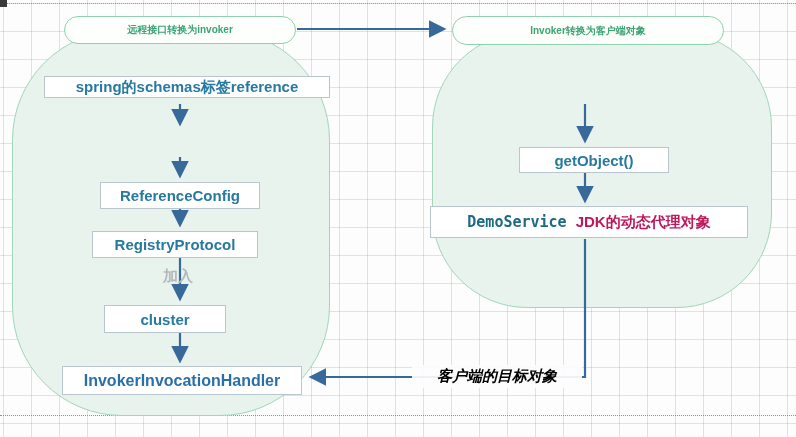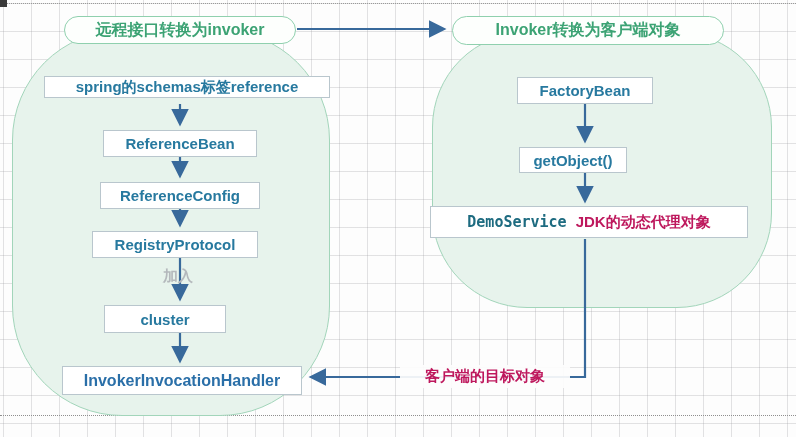--- a/index.html
+++ b/index.html
@@ -17,38 +17,39 @@
   .blob{
     position:absolute;background:#e7f3ec;border:1.5px solid #a2d5ba;
     box-sizing:border-box;
   }
   .blob.left{left:12px;top:30px;width:318px;height:386px;border-radius:110px;}
   .blob.right{left:432px;top:32px;width:340px;height:276px;border-radius:95px;}
   #edges{position:absolute;left:0;top:0;z-index:2;pointer-events:none;}
   .capsule{
     position:absolute;z-index:3;background:#fdfffd;border:1.5px solid #8fd0ae;
     border-radius:999px;display:flex;align-items:center;justify-content:center;
-    color:#3ca374;font-weight:bold;font-size:16px;box-sizing:border-box;
+    color:#3ca374;font-weight:bold;font-size:10px;box-sizing:border-box;
   }
   .capsule.left{left:64px;top:16px;width:232px;height:28px;}
   .capsule.right{left:452px;top:16px;width:272px;height:29px;}
   .node{
     position:absolute;z-index:3;background:#ffffff;border:1.5px solid #b9c6cd;
     display:flex;align-items:center;justify-content:center;box-sizing:border-box;
     color:#27799f;font-weight:bold;font-size:15px;white-space:nowrap;
   }
   .node.dark{color:#2a6fa8;}
   .floating-label{
     position:absolute;z-index:3;display:flex;align-items:center;justify-content:center;
     font-size:15px;white-space:nowrap;
   }
   #join-label{left:154px;top:265px;width:48px;height:22px;color:#b4b8bc;font-weight:bold;}
   #target-label{
-    left:400px;top:365px;width:170px;height:23px;color:#be185d;font-weight:bold;
+    left:412px;top:365px;width:170px;height:23px;color:#000000;font-weight:bold;
     background:rgba(253,253,253,.92);
+    font-style:italic;
   }
   .mono{font-family:"DejaVu Sans Mono", monospace;color:#1d6b80;}
   .demo-rest{color:#be185d;margin-left:9px;}
 </style>
 </head>
 <body>
 
 <div id="stage">
 
   <div class="hrule" style="top:3px"></div>
@@ -80,45 +81,39 @@
   <div class="capsule left">
     <span>远程接口转换为invoker</span>
   </div>
   <div class="capsule right">
     <span>Invoker转换为客户端对象</span>
   </div>
 
   <div class="node" style="left:44px;top:76px;width:286px;height:22px;">
     <span>spring的schemas标签reference</span>
   </div>
-  <div class="node" style="left:103px;top:130px;width:154px;height:27px;">
-    <span>ReferenceBean</span>
-  </div>
   <div class="node" style="left:100px;top:182px;width:160px;height:27px;">
     <span>ReferenceConfig</span>
   </div>
   <div class="node" style="left:92px;top:231px;width:166px;height:27px;">
     <span>RegistryProtocol</span>
   </div>
 
   <div id="join-label" class="floating-label">
     <span>加入</span>
   </div>
 
   <div class="node" style="left:104px;top:305px;width:122px;height:28px;">
     <span>cluster</span>
   </div>
   <div class="node dark" style="left:62px;top:366px;width:240px;height:29px;font-size:16px;">
     <span>InvokerInvocationHandler</span>
   </div>
 
-  <div class="node" style="left:517px;top:77px;width:136px;height:27px;">
-    <span>FactoryBean</span>
-  </div>
-  <div class="node" style="left:519px;top:147px;width:108px;height:26px;">
+  <div class="node" style="left:519px;top:147px;width:150px;height:26px;">
     <span>getObject()</span>
   </div>
   <div class="node" style="left:430px;top:206px;width:318px;height:32px;">
     <span class="mono">DemoService</span>
     <span class="demo-rest">JDK的动态代理对象</span>
   </div>
 
   <div id="target-label" class="floating-label">
     <span>客户端的目标对象</span>
   </div>

